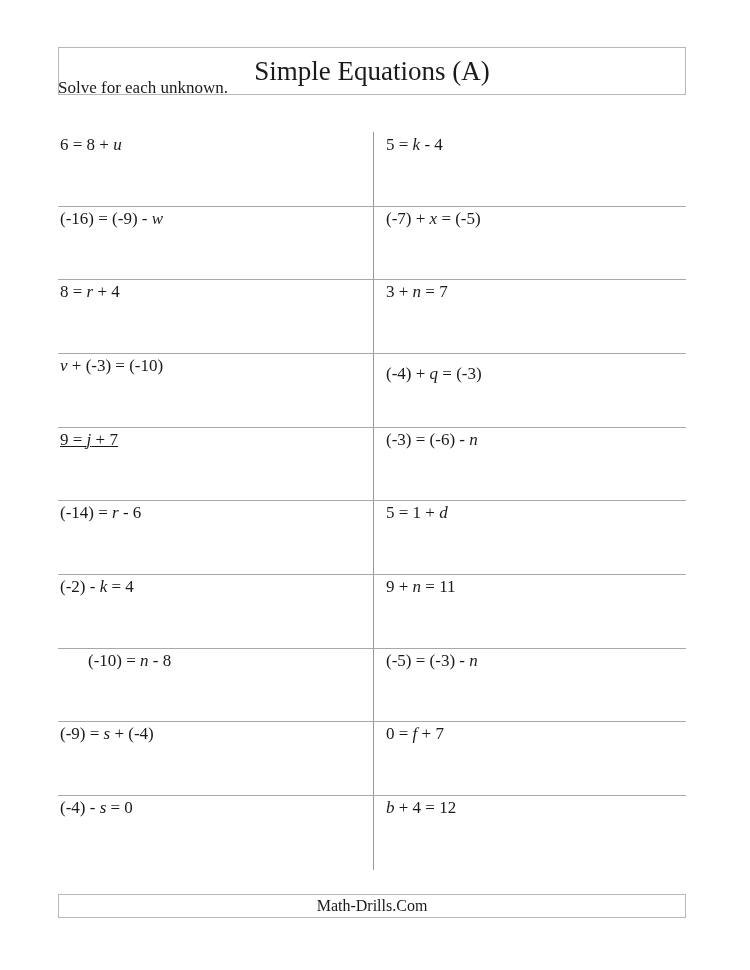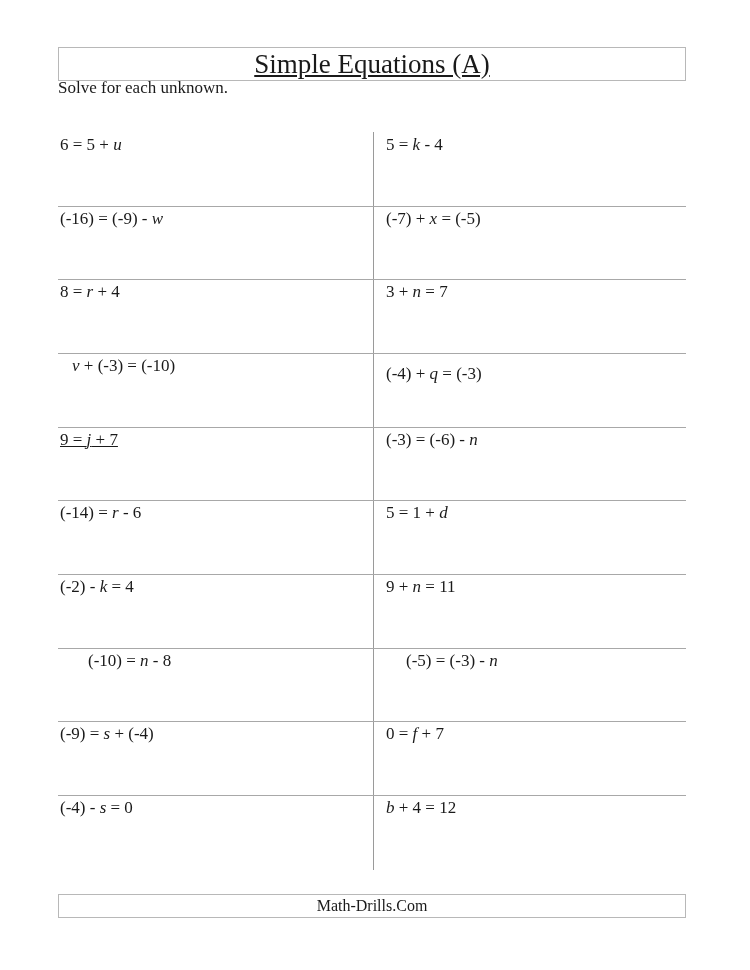--- a/index.html
+++ b/index.html
@@ -1,24 +1,24 @@
 <!DOCTYPE html>
 <html><head>
   <meta charset="utf-8">
   <style>
     html, body { margin: 0; padding: 0; background: #ffffff; }
     body {
       width: 750px; height: 970px; position: relative; overflow: hidden;
       font-family: "Liberation Serif", "DejaVu Serif", serif; color: #1a1a1a;
     }
     .title-box {
-      position: absolute; left: 58px; top: 47px; width: 628px; height: 34px;
+      position: absolute; left: 58px; top: 47px; width: 628px; height: 48px;
       border: 1px solid #b8b8b8; box-sizing: border-box;
       display: flex; align-items: center; justify-content: center;
-      font-size: 27px; line-height: 1; text-decoration: underline;
+      font-size: 27px; line-height: 1;
     }
     .subtitle {
       position: absolute; left: 58px; top: 78px; width: 628px; text-align: left;
       font-size: 17px;
     }
     .grid {
       position: absolute; left: 58px; top: 132px; width: 628px; height: 738px;
     }
     .vline {
       position: absolute; left: 315px; top: 0; width: 1px; height: 738px; background: #9a9a9a;
@@ -51,38 +51,38 @@
   <div class="hline" style="top:74px"></div>
   <div class="hline" style="top:147px"></div>
   <div class="hline" style="top:221px"></div>
   <div class="hline" style="top:295px"></div>
   <div class="hline" style="top:368px"></div>
   <div class="hline" style="top:442px"></div>
   <div class="hline" style="top:516px"></div>
   <div class="hline" style="top:589px"></div>
   <div class="hline" style="top:663px"></div>
   <div id="cells">
-      <div class="cell" style="left: 2px; top: 3px;"><span>6 = 5 + </span><i>u</i><span></span></div>
+      <div class="cell" style="left: 2px; top: 3px;"><span>6 = 8 + </span><i>u</i><span></span></div>
       <div class="cell" style="left: 2px; top: 77px;"><span>(-16) = (-9) - </span><i>w</i><span></span></div>
       <div class="cell" style="left: 2px; top: 150px;"><span>8 = </span><i>r</i><span> + 4</span></div>
-      <div class="cell" style="left: 2px; top: 224px; margin-left: 12px;"><span></span><i>v</i><span> + (-3) = (-10)</span></div>
+      <div class="cell" style="left: 2px; top: 224px;"><span></span><i>v</i><span> + (-3) = (-10)</span></div>
       <div class="cell" style="left: 2px; top: 298px; text-decoration: underline;"><span>9 = </span><i>j</i><span> + 7</span></div>
       <div class="cell" style="left: 2px; top: 371px;"><span>(-14) = </span><i>r</i><span> - 6</span></div>
       <div class="cell" style="left: 2px; top: 445px;"><span>(-2) - </span><i>k</i><span> = 4</span></div>
       <div class="cell" style="left: 2px; top: 519px; margin-left: 28px;"><span>(-10) = </span><i>n</i><span> - 8</span></div>
       <div class="cell" style="left: 2px; top: 592px;"><span>(-9) = </span><i>s</i><span> + (-4)</span></div>
       <div class="cell" style="left: 2px; top: 666px;"><span>(-4) - </span><i>s</i><span> = 0</span></div>
       <div class="cell" style="left: 328px; top: 3px;"><span>5 = </span><i>k</i><span> - 4</span></div>
       <div class="cell" style="left: 328px; top: 77px;"><span>(-7) + </span><i>x</i><span> = (-5)</span></div>
       <div class="cell" style="left: 328px; top: 150px;"><span>3 + </span><i>n</i><span> = 7</span></div>
       <div class="cell" style="left: 328px; top: 232px;"><span>(-4) + </span><i>q</i><span> = (-3)</span></div>
       <div class="cell" style="left: 328px; top: 298px;"><span>(-3) = (-6) - </span><i>n</i><span></span></div>
       <div class="cell" style="left: 328px; top: 371px;"><span>5 = 1 + </span><i>d</i><span></span></div>
       <div class="cell" style="left: 328px; top: 445px;"><span>9 + </span><i>n</i><span> = 11</span></div>
-      <div class="cell" style="left: 328px; top: 519px; margin-left: 20px;"><span>(-5) = (-3) - </span><i>n</i><span></span></div>
+      <div class="cell" style="left: 328px; top: 519px;"><span>(-5) = (-3) - </span><i>n</i><span></span></div>
       <div class="cell" style="left: 328px; top: 592px;"><span>0 = </span><i>f</i><span> + 7</span></div>
       <div class="cell" style="left: 328px; top: 666px;"><span></span><i>b</i><span> + 4 = 12</span></div>
     </div>
 </div>
 
 <div class="footer-box">
   <span>Math-Drills.Com</span>
 </div>
 
 </body></html>

